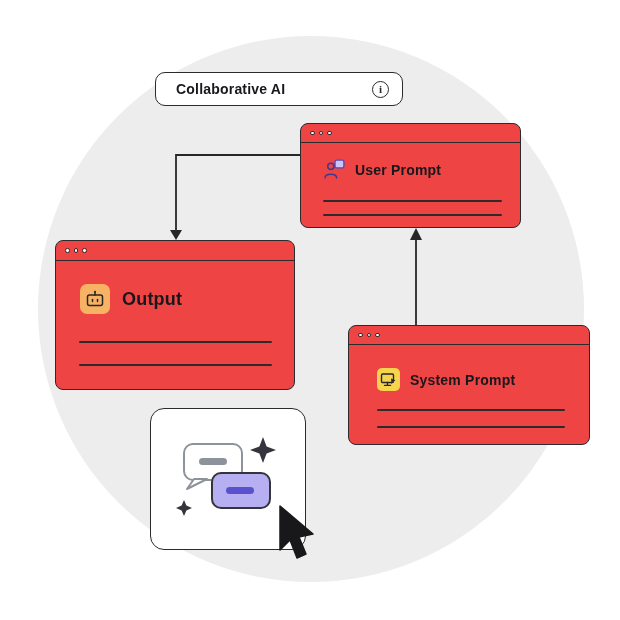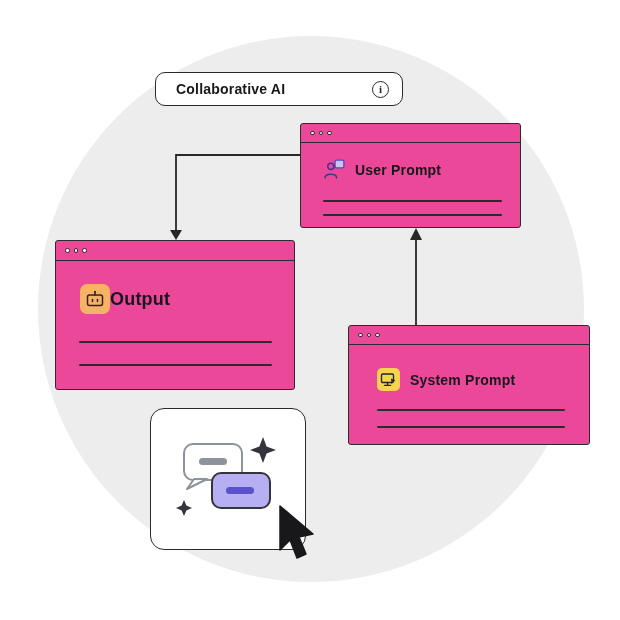--- a/index.html
+++ b/index.html
@@ -25,22 +25,22 @@
   .pill-label{font-size:14px;font-weight:700;color:#17171c;letter-spacing:.2px;}
   .info{
     width:17px;height:17px;border:1.4px solid #2b2b2e;border-radius:50%;
     display:flex;align-items:center;justify-content:center;
     font-size:11px;font-weight:600;color:#2b2b2e;box-sizing:border-box;
     font-family:"Liberation Serif", serif;cursor:pointer;
   }
 
   
   .window{
-    position:absolute;background:#ec4899;border:1.6px solid #2b2b2e;
-    border-radius:3px;box-sizing:border-box;overflow:hidden;
+    position:absolute;background:#ef4444;border:1.6px solid #2b2b2e;
+    border-radius:8px;box-sizing:border-box;overflow:hidden;
   }
   .win-header{
     display:flex;align-items:center;gap:4px;padding-left:9px;
     border-bottom:1.6px solid #2b2b2e;box-sizing:border-box;
   }
   .dot{
     width:4.5px;height:4.5px;border:1.2px solid #2b2b2e;border-radius:50%;
     box-sizing:border-box;background:#fff;
   }
   .win-row{display:flex;align-items:center;}
@@ -49,21 +49,21 @@
 
   .win-user{left:300px;top:123px;width:221px;height:105px;}
   .win-user .win-header{height:19px;}
   .win-user .win-row{margin:15px 0 0 22px;gap:9px;}
   .win-user .win-label{font-size:14px;}
   .win-user .line1{margin:19px 18px 0 22px;}
   .win-user .line2{margin:12px 18px 0 22px;}
 
   .win-output{left:55px;top:240px;width:240px;height:150px;}
   .win-output .win-header{height:20px;}
-  .win-output .win-row{margin:23px 0 0 24px;}
+  .win-output .win-row{margin:23px 0 0 24px;gap:12px;}
   .win-output .win-label{font-size:18px;}
   .win-output .line1{margin:27px 22px 0 23px;}
   .win-output .line2{margin:21px 22px 0 23px;}
 
   .win-system{left:348px;top:325px;width:242px;height:120px;}
   .win-system .win-header{height:19px;}
   .win-system .win-row{margin:23px 0 0 28px;gap:10px;}
   .win-system .win-label{font-size:14px;}
   .win-system .line1{margin:18px 24px 0 28px;}
   .win-system .line2{margin:15px 24px 0 28px;}

